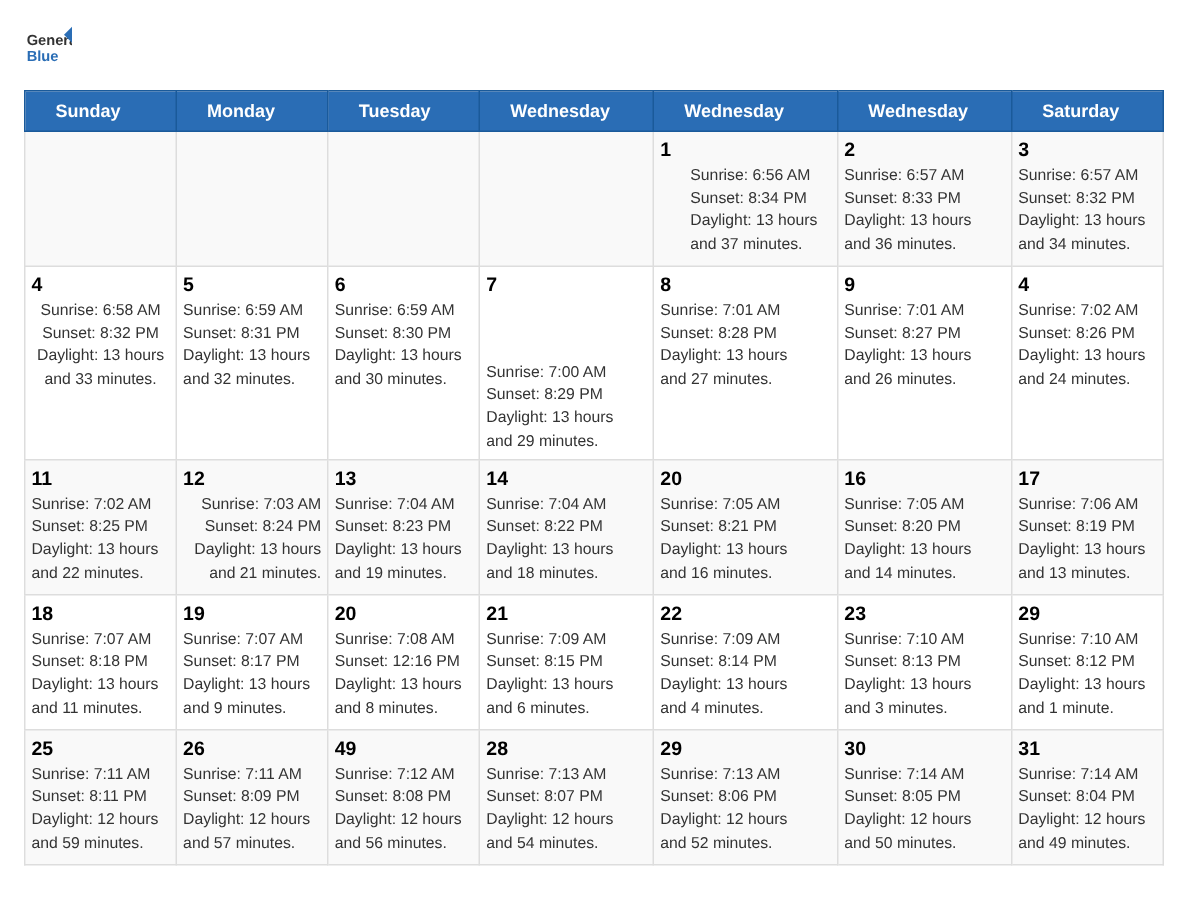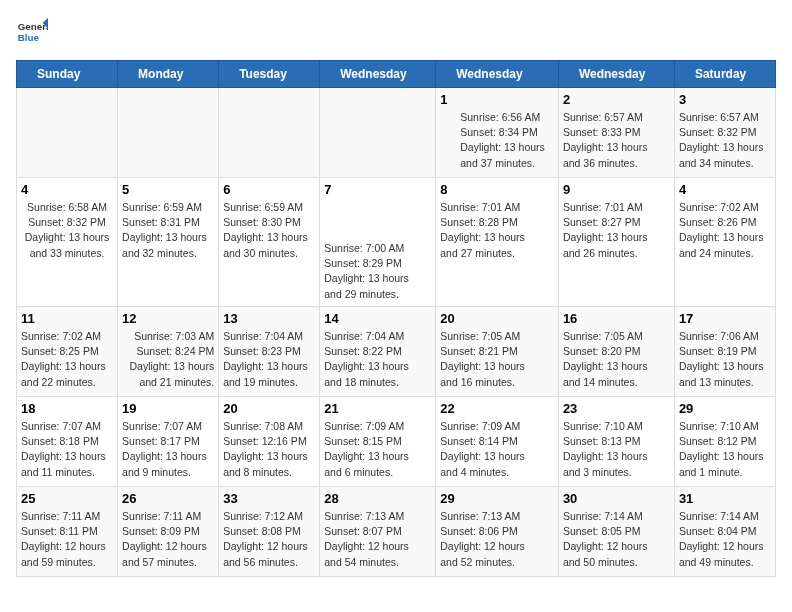--- a/index.html
+++ b/index.html
@@ -301,21 +301,21 @@
 and 59 minutes.</div>
         </td>
         <td>
           <span class="day-number">26</span>
           <div class="day-info" style="white-space: pre-line;">Sunrise: 7:11 AM
 Sunset: 8:09 PM
 Daylight: 12 hours
 and 57 minutes.</div>
         </td>
         <td>
-          <span class="day-number">33</span>
+          <span class="day-number">49</span>
           <div class="day-info" style="white-space: pre-line;">Sunrise: 7:12 AM
 Sunset: 8:08 PM
 Daylight: 12 hours
 and 56 minutes.</div>
         </td>
         <td>
           <span class="day-number">28</span>
           <div class="day-info" style="white-space: pre-line;">Sunrise: 7:13 AM
 Sunset: 8:07 PM
 Daylight: 12 hours

